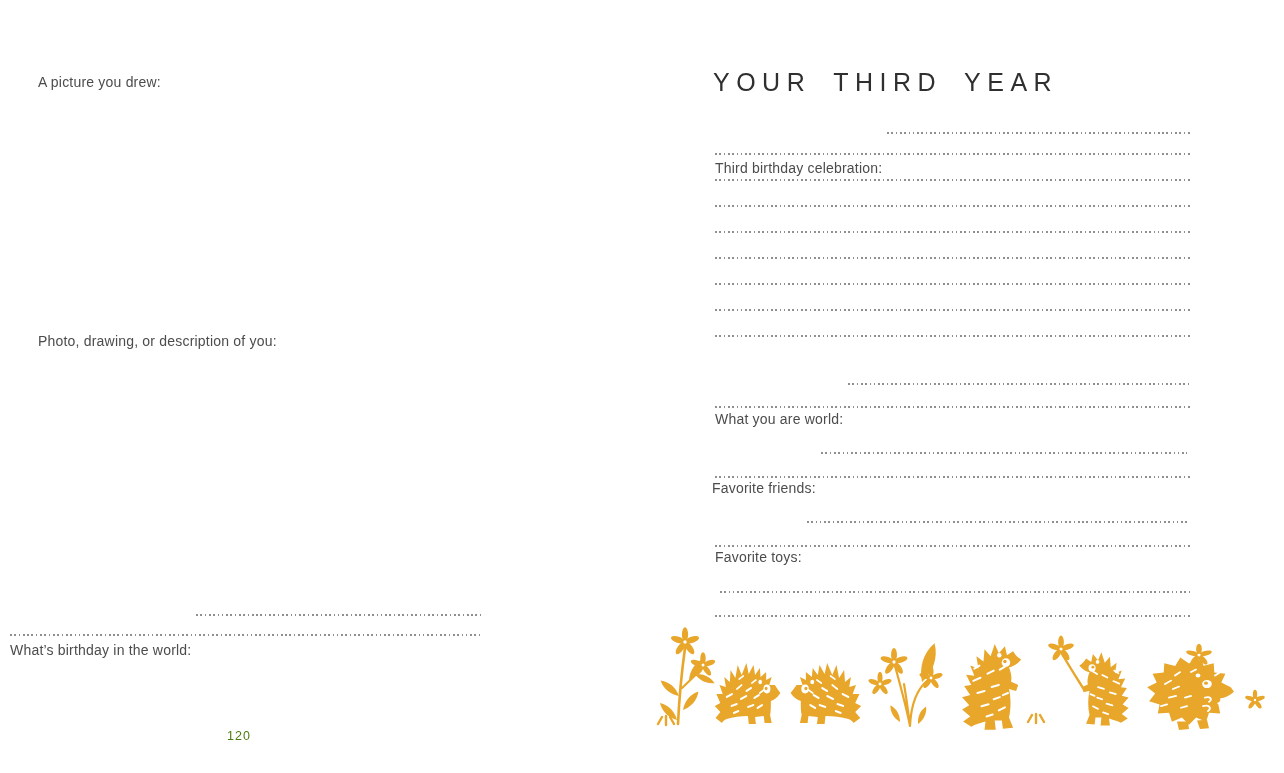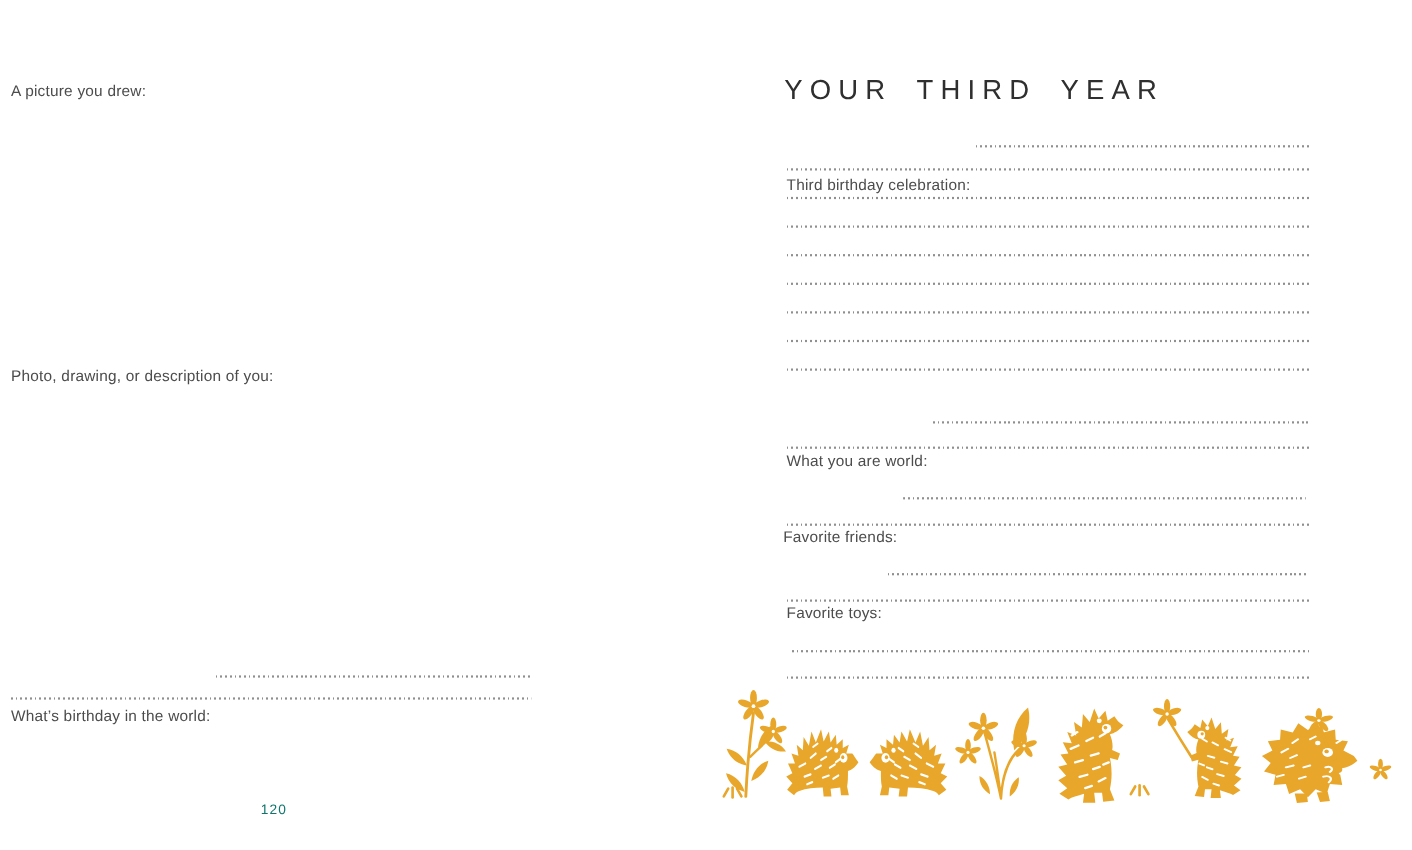--- a/index.html
+++ b/index.html
@@ -2,40 +2,40 @@
 <html style="--accent: #e8a62a; --ink: #4c4c4c; --dots: #8f8f8f; --title: #2f2f2f; --paper: #ffffff;"><head>
 <meta charset="utf-8">
 <style>
   html,body{margin:0;padding:0;background:#fff;}
   .spread{
     position:relative;width:1284px;height:773px;background:var(--paper,#ffffff);
     font-family:"Liberation Sans",sans-serif;overflow:hidden;
   }
   .lbl{
     position:absolute;font-size:14px;line-height:18px;color:var(--ink,#4c4c4c);
-    letter-spacing:0.2px;white-space:nowrap;
+    letter-spacing:0.2px;white-space:nowrap;margin-left:28px;
   }
   .dotline{
     position:absolute;height:2px;
     background-image:repeating-linear-gradient(90deg,var(--dots,#8f8f8f) 0 1.6px,transparent 1.6px 4.3px);
   }
   .row{position:absolute;display:flex;height:18px;}
   .row .lbl-inline{
     font-size:14px;line-height:18px;color:var(--ink,#4c4c4c);letter-spacing:0.2px;white-space:nowrap;margin-top:40px;
   }
   .row .fill{
     flex:1;height:2px;align-self:flex-end;margin:0 0 3px 5px;
     background-image:repeating-linear-gradient(90deg,var(--dots,#8f8f8f) 0 1.6px,transparent 1.6px 4.3px);
   }
   .page-title{
     position:absolute;font-size:25px;line-height:30px;font-weight:400;
     color:var(--title,#2f2f2f);letter-spacing:6.5px;word-spacing:9px;white-space:nowrap;
   }
   .page-num{
-    position:absolute;font-size:12.5px;color:#0f766e;letter-spacing:1px;text-align:center;width:44px;
+    position:absolute;font-size:12.5px;color:#4d7c0f;letter-spacing:1px;width:44px;
   }
   .illustration{position:absolute;color:var(--accent,#e8a62a);}
 </style>
 </head>
 <body>
 
 <div class="spread">
 
   <div>
     <div class="lbl" style="left:10px;top:73px">A picture you drew:</div>

